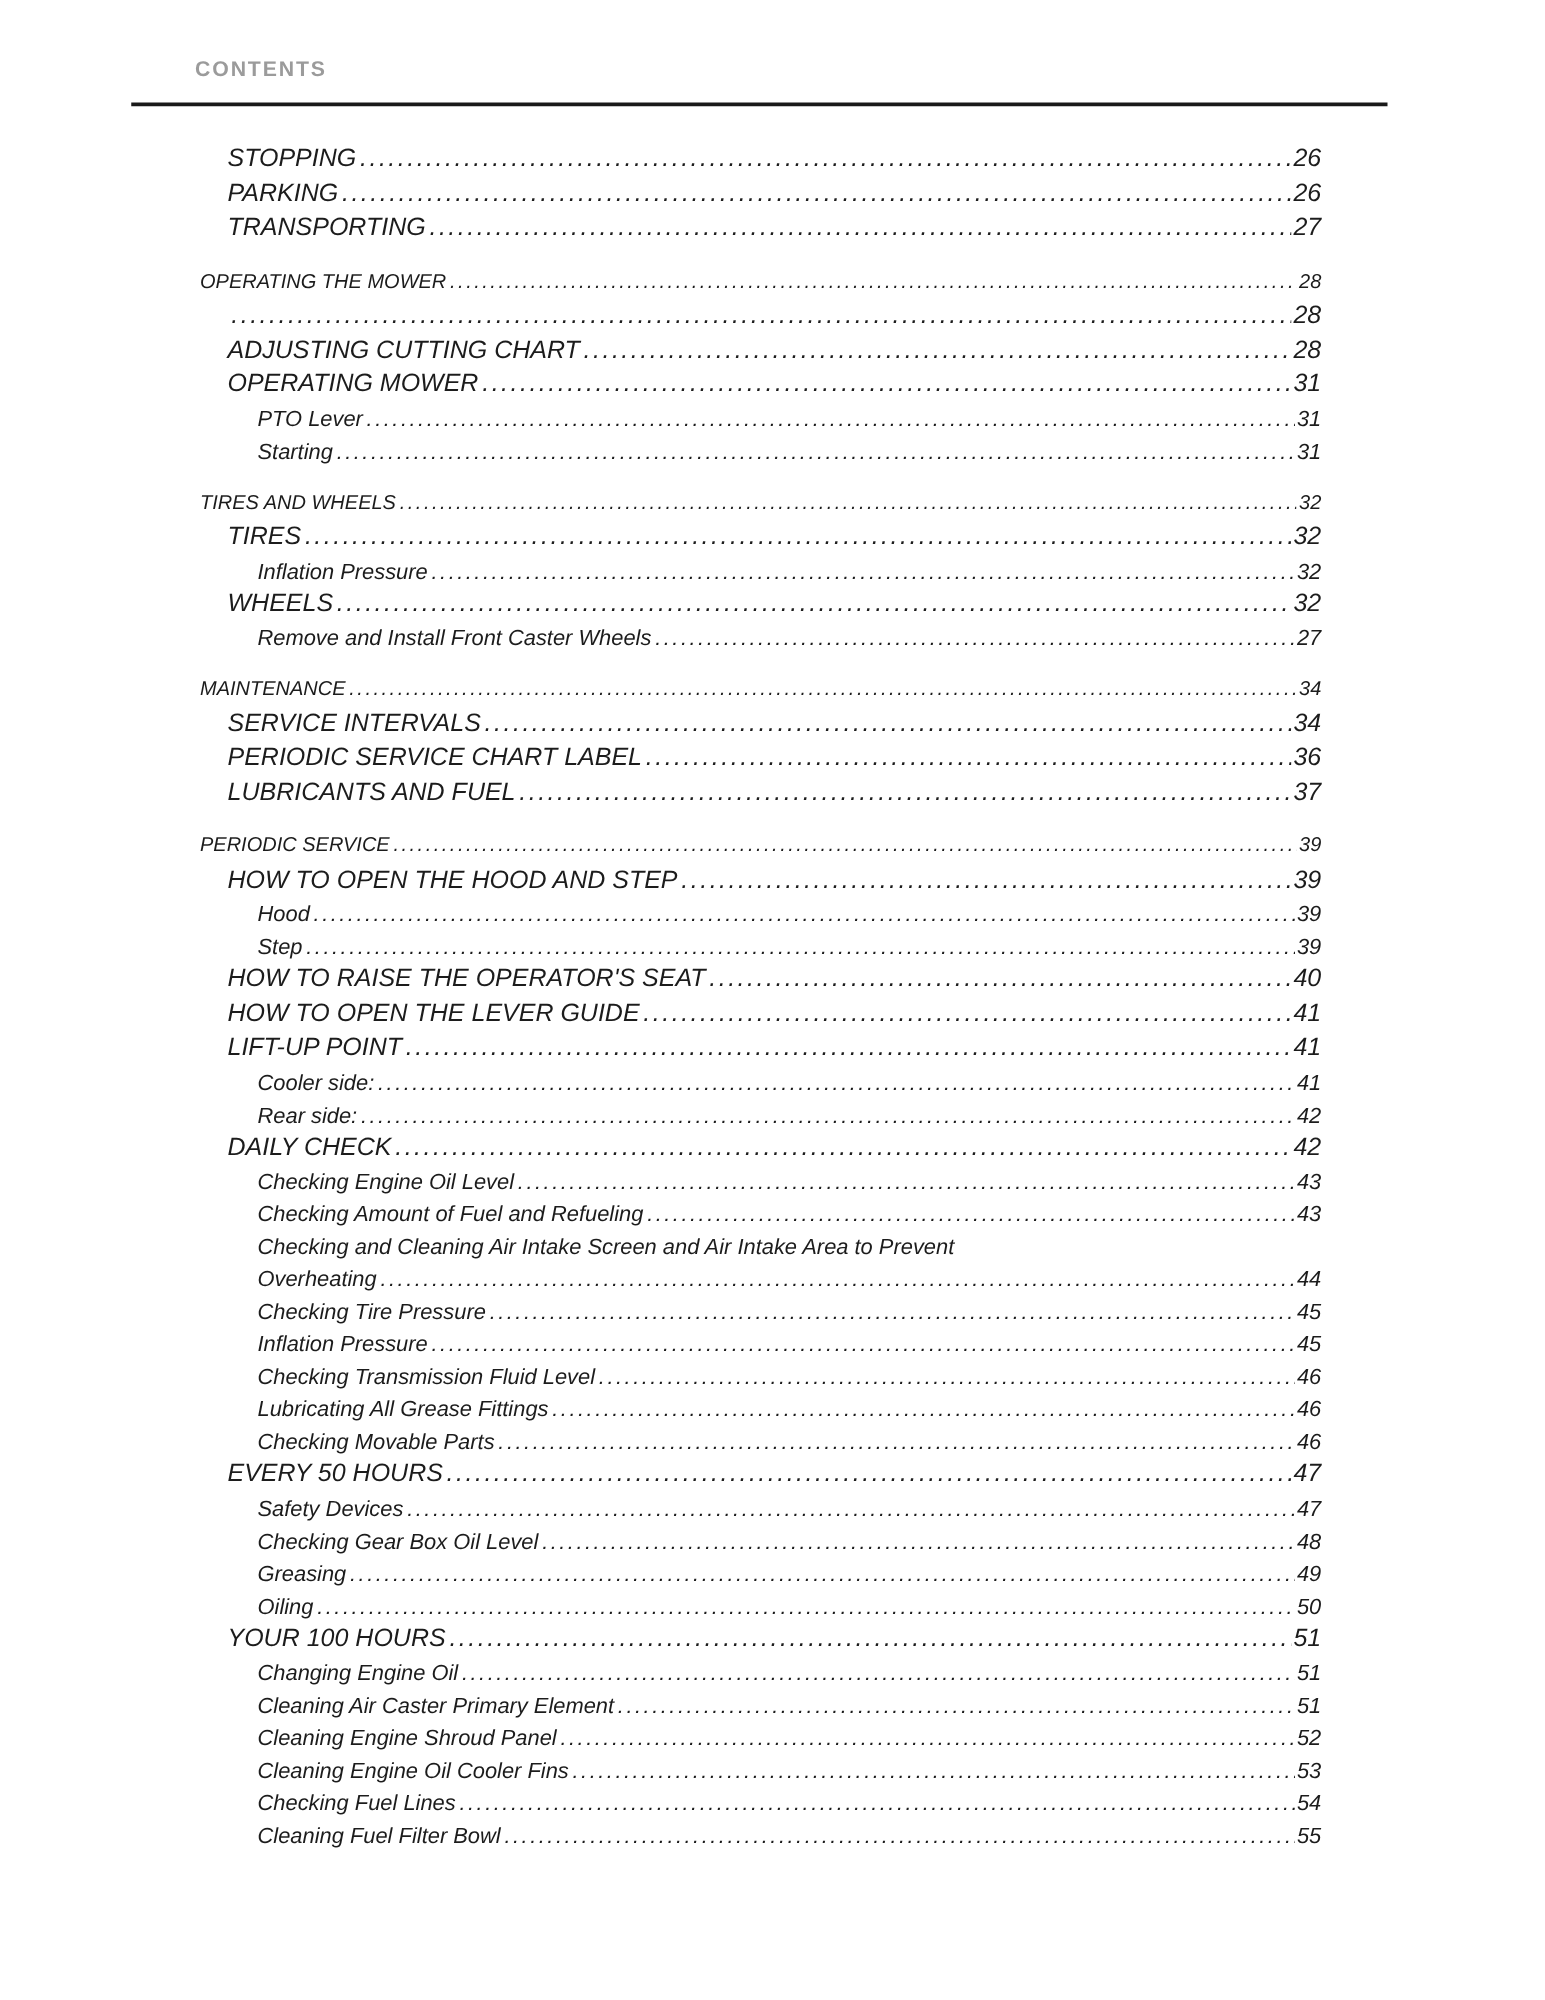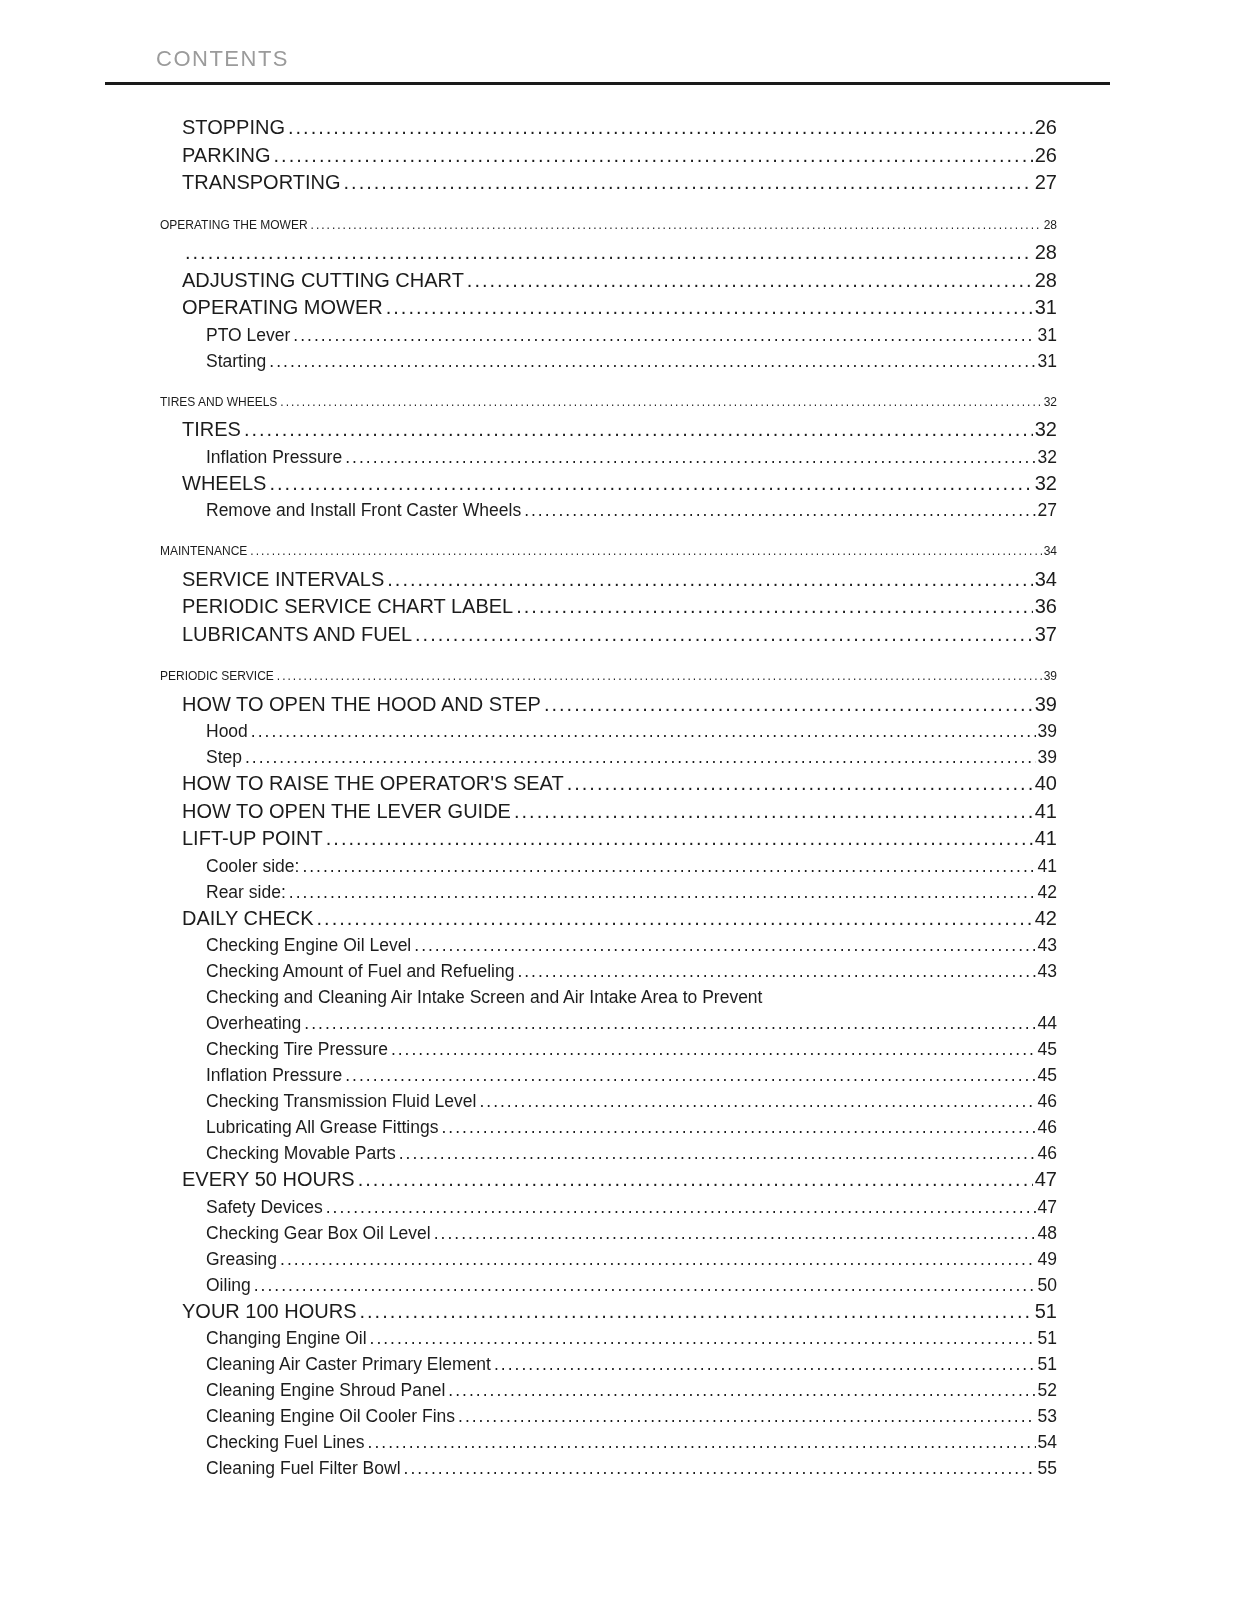--- a/index.html
+++ b/index.html
@@ -13,46 +13,46 @@
     height: 1600px;
     background: #ffffff;
     font-family: "Liberation Sans", sans-serif;
     color: #1c1c1c;
     overflow: hidden;
   }
   .header-label {
     position: absolute;
     left: 156px;
     top: 46px;
-    font-size: 22px;
+    font-size: 17px;
     letter-spacing: 1.5px;
     color: #9b9b9b;
-    font-weight: 400;
+    font-weight: 700;
   }
   .header-rule {
     position: absolute;
     left: 105px;
     top: 82px;
     width: 1005px;
     border-top: 3px solid #1a1a1a;
   }
   .toc {
     position: absolute;
     left: 160px;
     top: 114px;
     width: 897px;
   }
-  .toc-group { margin-top: 15px; }
+  .toc-group { margin-top: 15px; font-style: italic; }
   .toc-group:first-child { margin-top: 0; }
   .toc-row {
     display: flex;
     align-items: baseline;
     white-space: nowrap;
   }
-  .lvl0 { font-size: 12px; line-height: 27.5px; padding-left: 0; }
+  .lvl0 { font-size: 16px; line-height: 27.5px; padding-left: 0; }
   .lvl1 { font-size: 20px; line-height: 27.5px; padding-left: 22px; }
   .lvl2 { font-size: 17.5px; line-height: 26px; padding-left: 46px; }
   .toc-text { flex: 0 0 auto; }
   .toc-leader {
     flex: 1 1 auto;
     overflow: hidden;
     letter-spacing: 2px;
     margin: 0 2px 0 3px;
     min-width: 0;
   }

